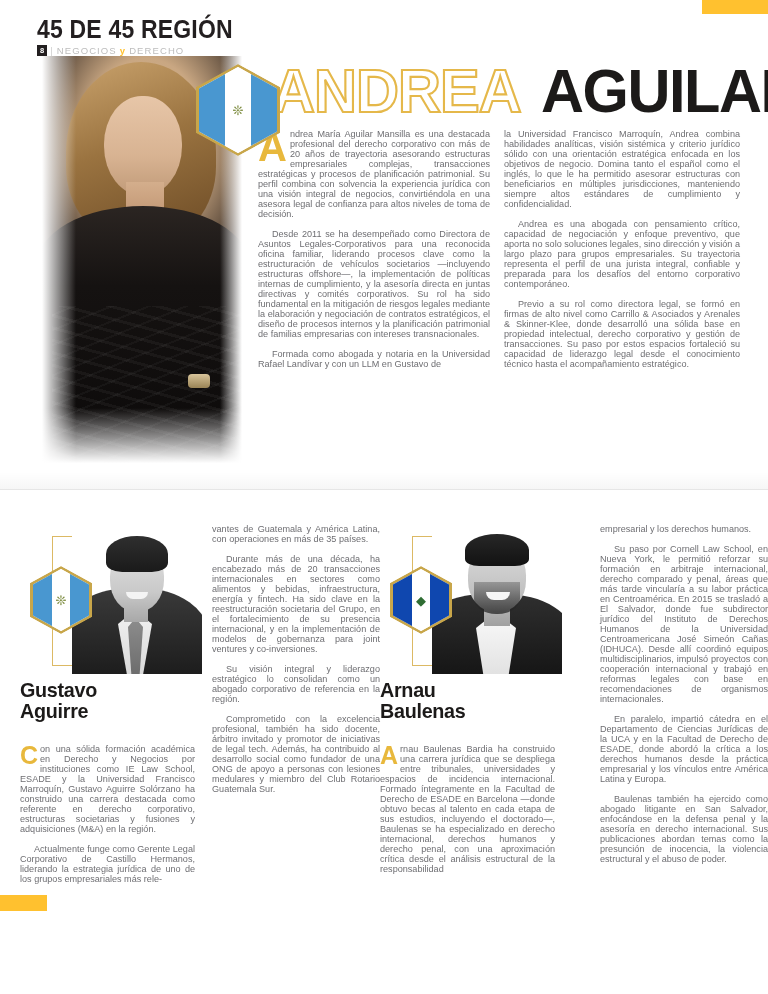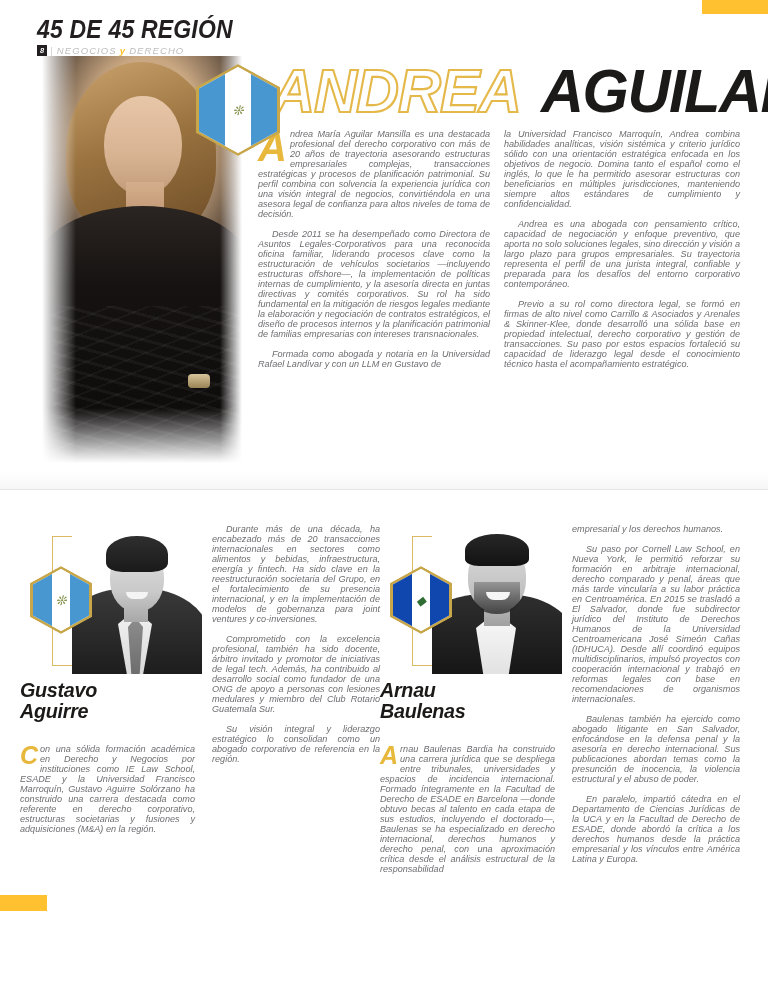--- a/index.html
+++ b/index.html
@@ -2,21 +2,21 @@
 <html><head>
 <meta charset="utf-8">
 <style>
   * { box-sizing: border-box; margin: 0; padding: 0; }
   html, body {
     width: 768px; height: 994px;
     background: #ffffff;
     font-family: "Liberation Sans", sans-serif;
     overflow: hidden;
   }
-  .page { position: relative; width: 768px; height: 924px; background:#fff;font-style:italic; }
+  .page { position: relative; width: 768px; height: 924px; background:#fff; }
 
   
   .corner-yellow-tr {
     position: absolute; top: 0; right: 0; width: 66px; height: 14px;
     background: #ffc12f;
   }
   .corner-yellow-bl {
     position: absolute; left: 0; bottom: 13px; width: 47px; height: 16px;
     background: #ffc12f;
   }
@@ -361,26 +361,28 @@
     </div>
   </div>
 
   <div class="pf-name" style="left:20px; top:679px; width:180px;">
     <div>Gustavo</div>
     <div>Aguirre</div>
   </div>
 
   <div class="col" style="left:20px; top:744px; width:175px;">
     <p class="dropcap-sm noind">Con una sólida formación académica en Derecho y Negocios por instituciones como IE Law School, ESADE y la Universidad Francisco Marroquín, Gustavo Aguirre Solórzano ha construido una carrera destacada como referente en derecho corporativo, estructuras societarias y fusiones y adquisiciones (M&amp;A) en la región.</p>
+    <p>Actualmente funge como Gerente Legal Corporativo de Castillo Hermanos, liderando la estrategia jurídica de uno de los grupos empresariales más rele-</p>
   </div>
 
   <div class="col" style="left:212px; top:524px; width:168px;">
+    <p class="noind">vantes de Guatemala y América Latina, con operaciones en más de 35 países.</p>
     <p>Durante más de una década, ha encabezado más de 20 transacciones internacionales en sectores como alimentos y bebidas, infraestructura, energía y fintech. Ha sido clave en la reestructuración societaria del Grupo, en el fortalecimiento de su presencia internacional, y en la implementación de modelos de gobernanza para joint ventures y co-inversiones.</p>
+    <p>Su visión integral y liderazgo estratégico lo consolidan como un abogado corporativo de referencia en la región.</p>
     <p>Comprometido con la excelencia profesional, también ha sido docente, árbitro invitado y promotor de iniciativas de legal tech. Además, ha contribuido al desarrollo social como fundador de una ONG de apoyo a personas con lesiones medulares y miembro del Club Rotario Guatemala Sur.</p>
-    <p>Su visión integral y liderazgo estratégico lo consolidan como un abogado corporativo de referencia en la región.</p>
   </div>
 
   <div class="pf-frame" style="left:412px; top:536px; width:150px; height:130px;"></div>
   <div class="pf-photo" style="left:432px; top:528px; width:130px; height:146px;">
     <div class="man2">
       <div class="suit"></div>
       <div class="shirt"></div>
       <div class="neck"></div>
       <div class="head"></div>
       <div class="hair"></div>
@@ -402,20 +404,20 @@
 
   <div class="pf-name" style="left:380px; top:679px; width:190px;">
     <div>Arnau</div>
     <div>Baulenas</div>
   </div>
 
   <div class="col" style="left:380px; top:744px; width:175px;">
     <p class="dropcap-sm noind">Arnau Baulenas Bardia ha construido una carrera jurídica que se despliega entre tribunales, universidades y espacios de incidencia internacional. Formado íntegramente en la Facultad de Derecho de ESADE en Barcelona —donde obtuvo becas al talento en cada etapa de sus estudios, incluyendo el doctorado—, Baulenas se ha especializado en derecho internacional, derechos humanos y derecho penal, con una aproximación crítica desde el análisis estructural de la responsabilidad</p>
   </div>
 
-  <div class="col" style="left:572px; top:524px; width:168px;">
+  <div class="col" style="left:600px; top:524px; width:168px;">
     <p class="noind">empresarial y los derechos humanos.</p>
     <p>Su paso por Cornell Law School, en Nueva York, le permitió reforzar su formación en arbitraje internacional, derecho comparado y penal, áreas que más tarde vincularía a su labor práctica en Centroamérica. En 2015 se trasladó a El Salvador, donde fue subdirector jurídico del Instituto de Derechos Humanos de la Universidad Centroamericana José Simeón Cañas (IDHUCA). Desde allí coordinó equipos multidisciplinarios, impulsó proyectos con cooperación internacional y trabajó en reformas legales con base en recomendaciones de organismos internacionales.</p>
+    <p>En paralelo, impartió cátedra en el Departamento de Ciencias Jurídicas de la UCA y en la Facultad de Derecho de ESADE, donde abordó la crítica a los derechos humanos desde la práctica empresarial y los vínculos entre América Latina y Europa.</p>
     <p>Baulenas también ha ejercido como abogado litigante en San Salvador, enfocándose en la defensa penal y la asesoría en derecho internacional. Sus publicaciones abordan temas como la presunción de inocencia, la violencia estructural y el abuso de poder.</p>
-    <p>En paralelo, impartió cátedra en el Departamento de Ciencias Jurídicas de la UCA y en la Facultad de Derecho de ESADE, donde abordó la crítica a los derechos humanos desde la práctica empresarial y los vínculos entre América Latina y Europa.</p>
   </div>
 
 </div>
 
 </body></html>

